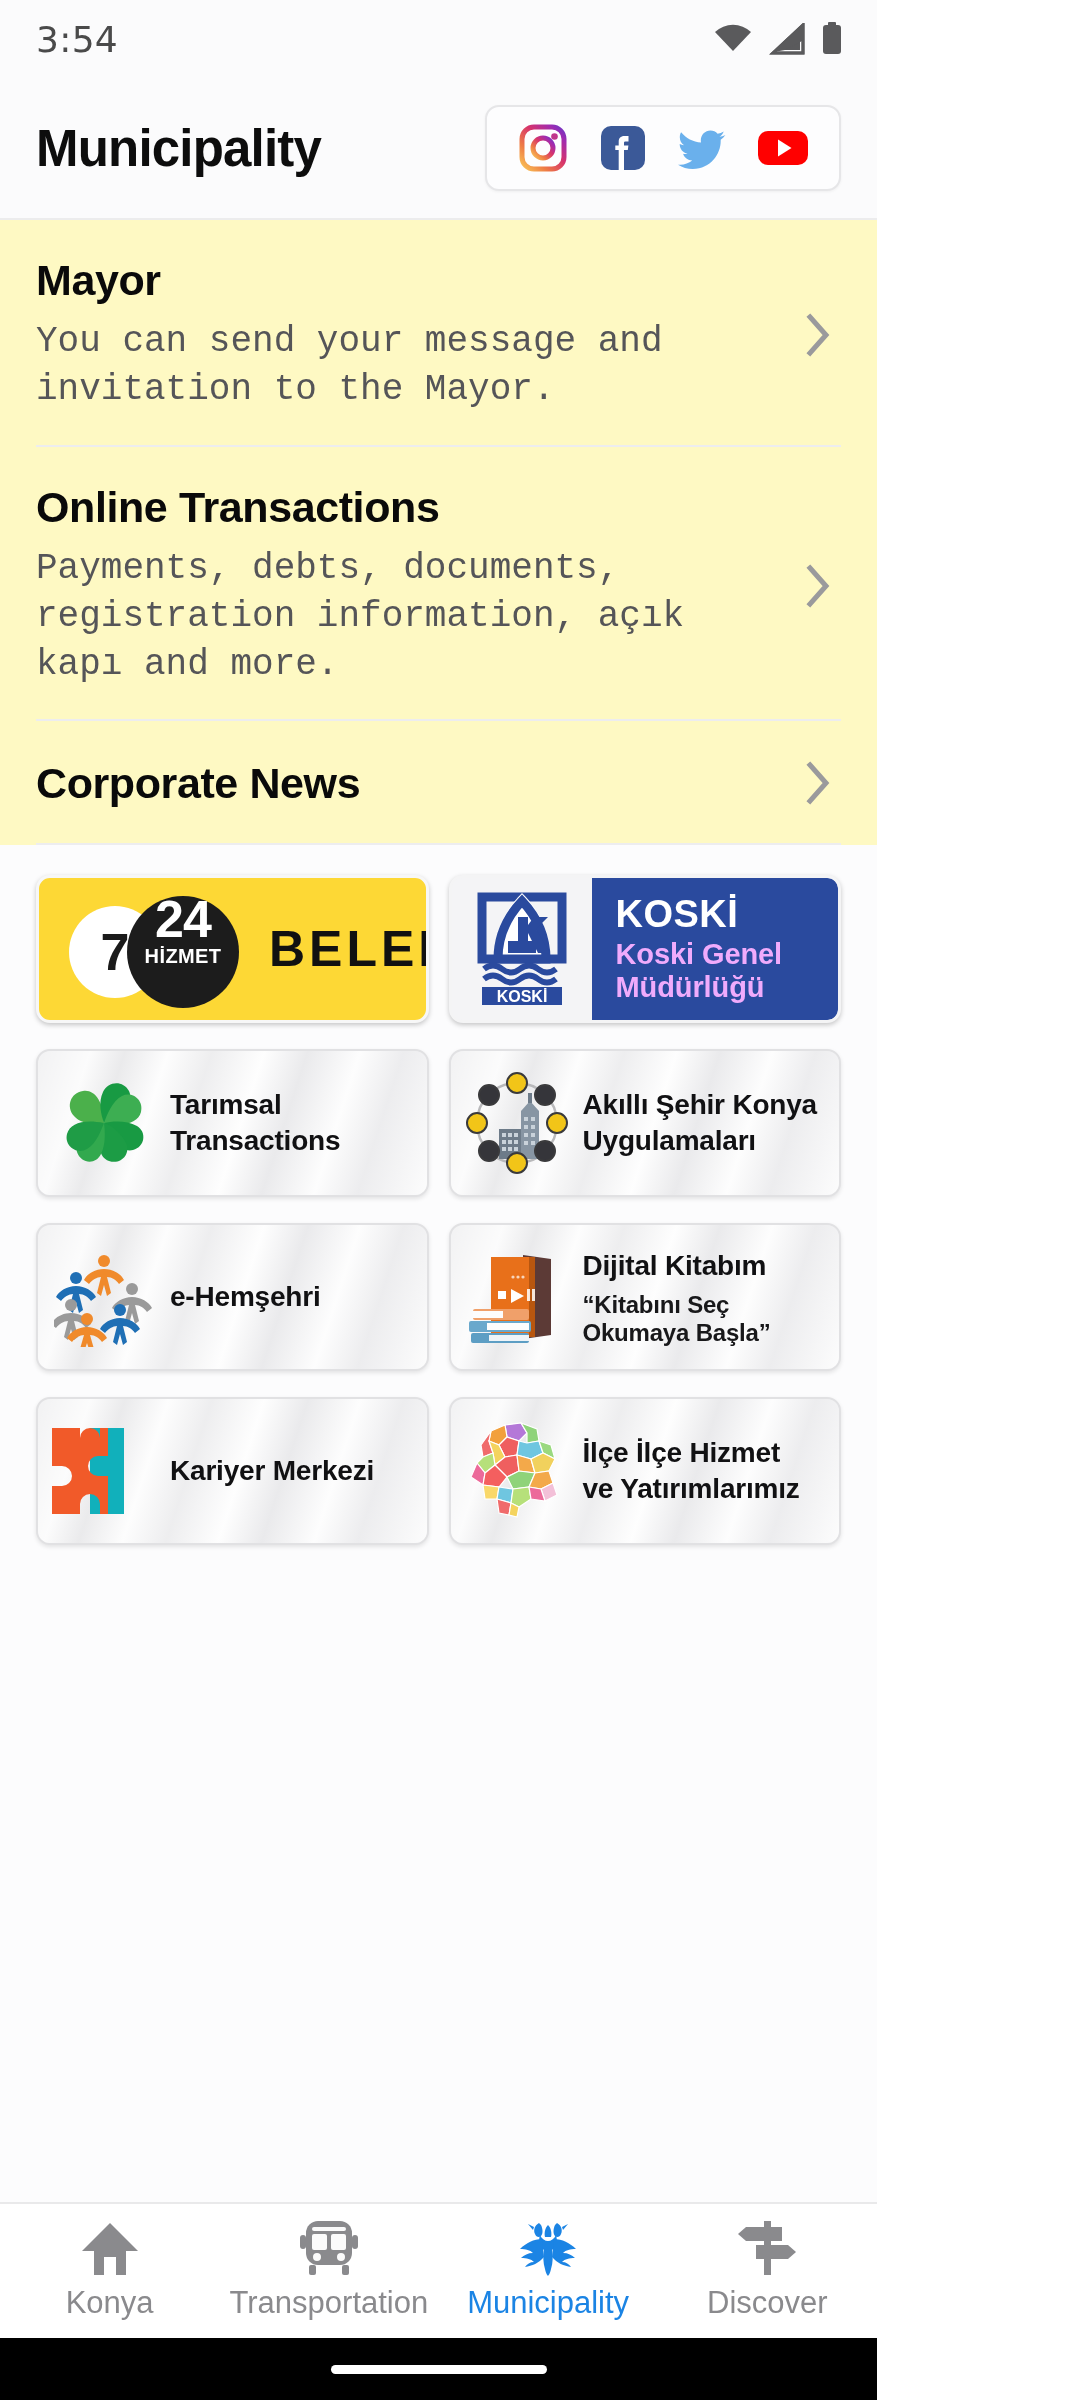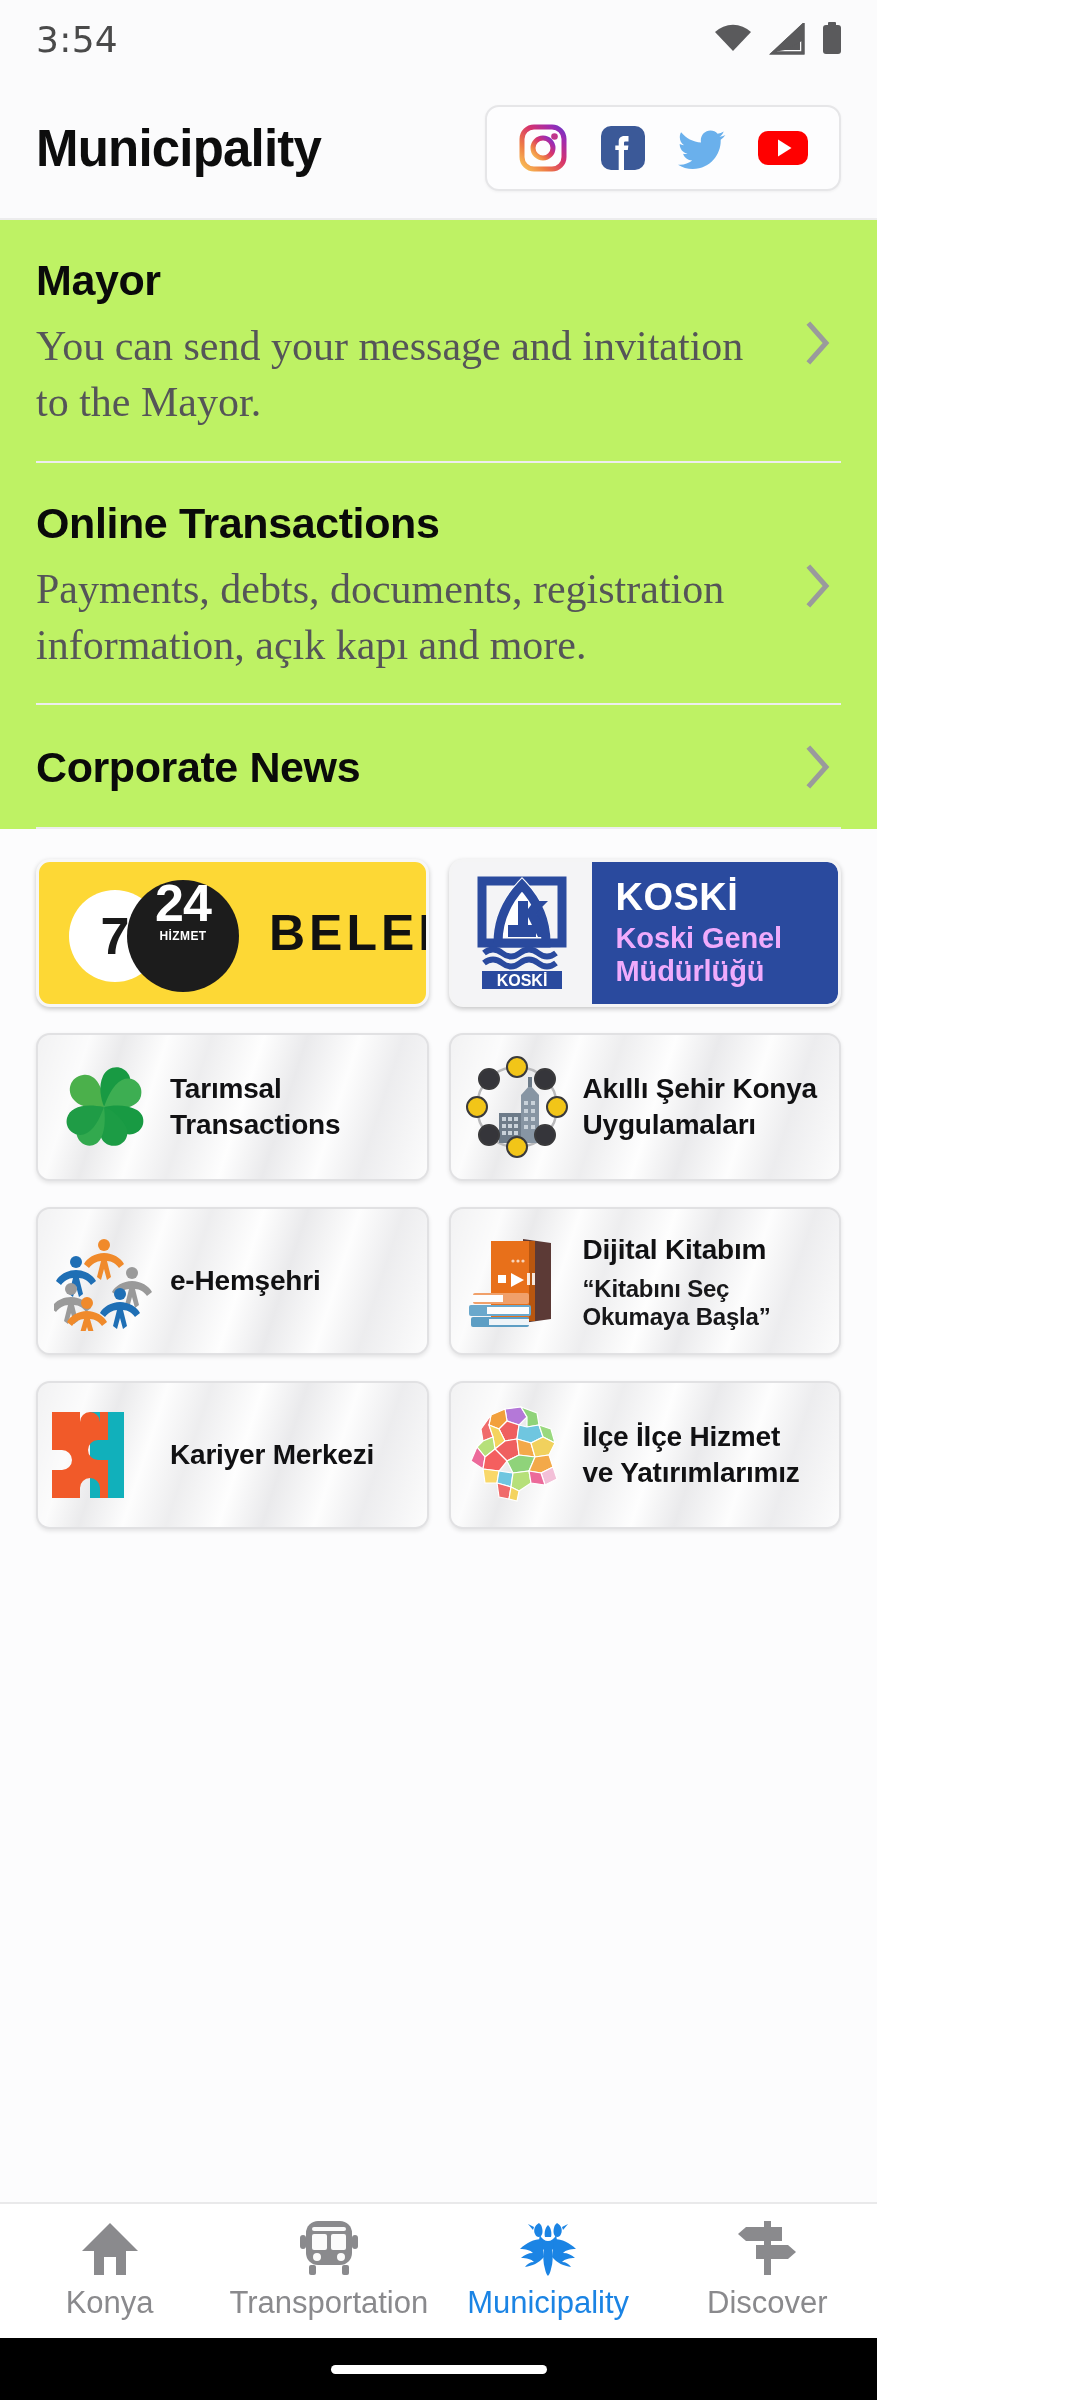--- a/index.html
+++ b/index.html
@@ -75,21 +75,21 @@
     width: 80px;
     height: 58px;
     display: flex;
     align-items: center;
     justify-content: center;
   }
   .social-btn svg { display: block; }
 
   
   .menu-list {
-    background: #bef264;
+    background: #fef9c3;
     padding: 0 36px;
   }
   .menu-row {
     display: flex;
     align-items: center;
     justify-content: space-between;
     padding: 36px 0 30px 0;
     border-bottom: 2px solid #ededef;
   }
   .menu-row.last { border-bottom: 2px solid #ededef; }
@@ -97,24 +97,24 @@
   .menu-title {
     font-size: 43px;
     font-weight: bold;
     color: #0a0a0a;
     font-family: "Liberation Sans Narrow", "Liberation Sans", sans-serif;
     letter-spacing: -0.4px;
     line-height: 1.12;
   }
   .menu-sub {
     margin-top: 14px;
-    font-size: 42px;
+    font-size: 36px;
     color: #555558;
     line-height: 1.34;
-    font-family: Liberation Serif, serif;
+    font-family: Liberation Mono, monospace;
   }
   .menu-row.compact { padding: 34px 0 32px 0; gap: 44px; }
   .chevron { flex: 0 0 auto; padding-right: 6px; }
   .chevron svg { display: block; }
 
   
   .tiles {
     padding: 30px 36px 0 36px;
     display: grid;
     grid-template-columns: 1fr 1fr;
@@ -210,21 +210,21 @@
     background: #1c1c1c;
     display: flex; flex-direction: column;
     align-items: center; justify-content: flex-start;
   }
   .b724 .circ24 .n24 {
     font-size: 52px; font-weight: bold; color: #ffffff;
     font-family: "Liberation Sans Narrow", "Liberation Sans", sans-serif;
     line-height: 0.92; letter-spacing: -1px;
   }
   .b724 .circ24 .hiz {
-    font-size: 12px; font-weight: bold; color: #ffffff;
+    font-size: 20px; font-weight: bold; color: #ffffff;
     letter-spacing: 0.4px; line-height: 1; margin-top: 2px;
     font-family: "Liberation Sans Narrow", "Liberation Sans", sans-serif;
   }
   .belediye-word {
     font-size: 50px; font-weight: bold; color: #111111;
     letter-spacing: 4px; margin-left: 24px;
     font-family: "Liberation Sans Narrow", "Liberation Sans", sans-serif;
   }
 
   

